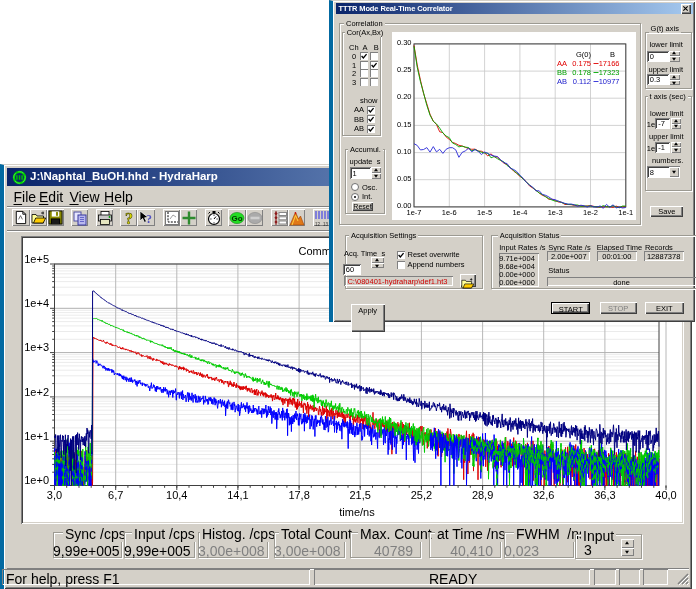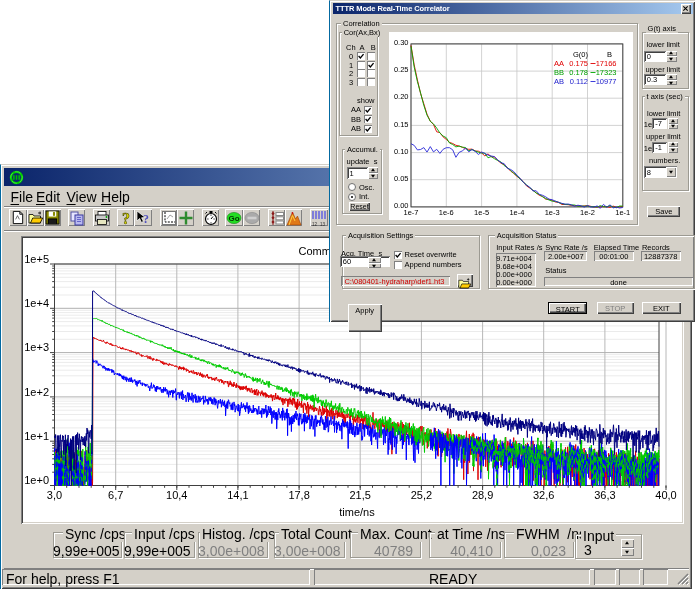--- a/index.html
+++ b/index.html
@@ -1,18 +1,18 @@
 <!DOCTYPE html>
 <html><head><meta charset="utf-8"><style>
 * { margin:0; padding:0; box-sizing:border-box; }
 html,body { width:696px; height:589px; background:#fff; overflow:hidden;
   font-family:"Liberation Sans", sans-serif; }
 .abs { position:absolute; }
 .win { position:absolute; background:#d4d0c8;
-  border-top:1px solid #d4d0c8; border-left:1px solid #0369a1;
+  border-top:1px solid #d4d0c8; border-left:4px solid #0369a1;
   box-shadow: inset 1px 1px 0 #fff, inset -1px -1px 0 #404040, inset 2px 2px 0 #d4d0c8, inset -2px -2px 0 #808080; }
 .tb { position:absolute; background:linear-gradient(to right,#0a246a,#a6caf0); color:#fff; font-weight:bold; }
 .tbtn { position:absolute; top:0; width:17.3px; height:17px; background:#d4d0c8;
   box-shadow: inset 1px 1px 0 #fff, inset -1px -1px 0 #808080; }
 .tbtn svg { position:absolute; left:1px; top:1px; }
 .sunk2 { position:absolute; background:#fff;
   box-shadow: inset 1px 1px 0 #808080, inset -1px -1px 0 #fff, inset 2px 2px 0 #404040, inset -2px -2px 0 #d4d0c8; }
 .gb { position:absolute; border:1px solid #9c9a92; box-shadow: 1px 1px 0 #fff, inset 1px 1px 0 #fff; }
 .gbl { position:absolute; background:#d4d0c8; padding:0 2px; white-space:nowrap; }
 .sunk1 { position:absolute; box-shadow: inset 1px 1px 0 #808080, inset -1px -1px 0 #fff; }
@@ -38,20 +38,21 @@
 <body>
 
 <div class="win" style="left:0;top:163.5px;width:692px;height:425px">
 
   <div class="tb" style="left:3px;top:3px;right:3px;height:18.5px">
     <svg width="15" height="15" viewBox="0 0 16 16" style="position:absolute;left:5px;top:2px">
 <circle cx="8" cy="8" r="6" fill="none" stroke="#00cc00" stroke-width="2.4"></circle>
 <circle cx="8" cy="8" r="6.2" fill="none" stroke="#40e040" stroke-width="1" stroke-dasharray="6 3"></circle>
 <path d="M5.2 5.5v5M8 5.5v5M10.8 5.5v5" stroke="#00c000" stroke-width="1.6"></path>
 </svg>
+    <div style="position:absolute;left:23px;top:2.5px;font-size:11.5px">J:\Naphtal_BuOH.hhd - HydraHarp</div>
   </div>
 
   <div class="t11" style="left:9.5px;top:24px"><u>F</u>ile</div>
   <div class="t11" style="left:35px;top:24px"><u>E</u>dit</div>
   <div class="t11" style="left:65.5px;top:24px"><u>V</u>iew</div>
   <div class="t11" style="left:100px;top:24px"><u>H</u>elp</div>
   <div class="abs" style="left:3px;right:3px;top:41.5px;height:1px;background:#808080"></div>
   <div class="abs" style="left:3px;right:3px;top:42.5px;height:1px;background:#fff"></div>
 
   <div class="abs" style="left:0;top:44.9px;height:17px;width:100%">
@@ -383,21 +384,21 @@
 <div class="gbl t11" style="left:279px;top:526px">Total Count</div>
 <div class="t11 gray" style="left:274px;top:543px;width:63px;text-align:right">3,00e+008</div>
 <div class="gb" style="left:350px;top:531.5px;width:71px;height:26.5px"></div>
 <div class="gbl t11" style="left:358px;top:526px">Max. Count</div>
 <div class="t11 gray" style="left:350px;top:543px;width:63px;text-align:right">40789</div>
 <div class="gb" style="left:429px;top:531.5px;width:72px;height:26.5px"></div>
 <div class="gbl t11" style="left:435px;top:526px">at Time /ns</div>
 <div class="t11 gray" style="left:429px;top:543px;width:64px;text-align:right">40,410</div>
 <div class="gb" style="left:504px;top:531.5px;width:70px;height:26.5px"></div>
 <div class="gbl t11" style="left:514px;top:526px">FWHM&nbsp;&nbsp;/ns</div>
-<div class="t11 gray" style="left:504px;top:543px;width:62px;text-align:right">0,023</div>
+<div class="t11 gray" style="left:504px;top:543px;width:62px;">0,023</div>
 <div class="gb" style="left:575px;top:533.5px;width:67px;height:25.5px"></div>
 <div class="gbl t11" style="left:581px;top:528px">Input</div>
 <div class="t11" style="left:584px;top:542px">3</div>
 <div style="position:absolute;left:620.5px;top:539px;width:13.5px;height:17px">
     <div class="sb" style="left:0;top:0;width:13.5px;height:8.5px">
       <div class="aru"></div>
     </div>
     <div class="sb" style="left:0;top:8.5px;width:13.5px;height:8.5px">
       <div class="ard"></div>
     </div>
@@ -604,21 +605,21 @@
     </div>
 <div class="sb" style="left:335.5px;top:166.3px;width:10px;height:10px">
       <div class="ard"></div>
     </div>
 <div class="btn" style="left:317.4px;top:204.6px;width:32.8px;height:11px">
       <div class="t8" style="left:0;right:0;top:1px;text-align:center">Save</div>
     </div>
 <div class="gb" style="left:12.199999999999989px;top:234px;width:138.2px;height:54.39999999999998px"></div>
 <div class="gbl t8" style="left:15.899999999999977px;top:229.5px">Acquisition Settings</div>
 <div class="t8" style="left:10.899999999999977px;top:248px">Acq. Time&nbsp; s</div>
-<div class="edit" style="left:9.800000000000011px;top:255px;width:50px;height:11px">
+<div class="edit" style="left:9.800000000000011px;top:263px;width:18px;height:11px">
       <div class="t8" style="left:3px;top:1px">60</div>
     </div>
 <div style="position:absolute;left:38.19999999999999px;top:256.4px;width:12.5px;height:11px">
       <div class="sb" style="left:0;top:0;width:12.5px;height:5.5px">
         <div class="aru"></div>
       </div>
       <div class="sb" style="left:0;top:5.5px;width:12.5px;height:5.5px">
         <div class="ard"></div>
       </div>
     </div>

